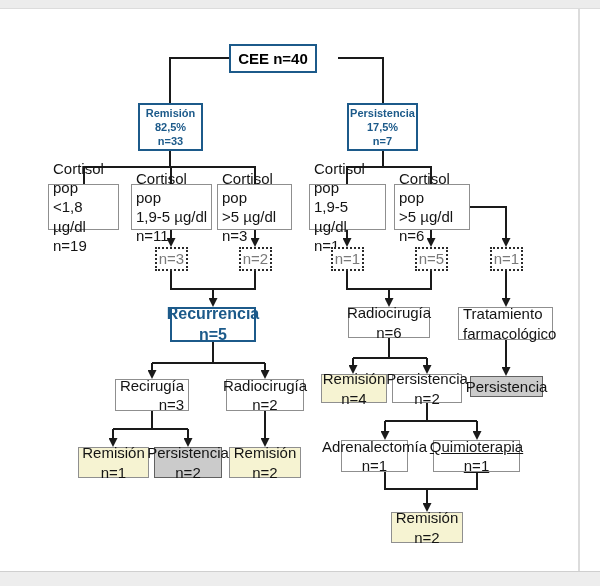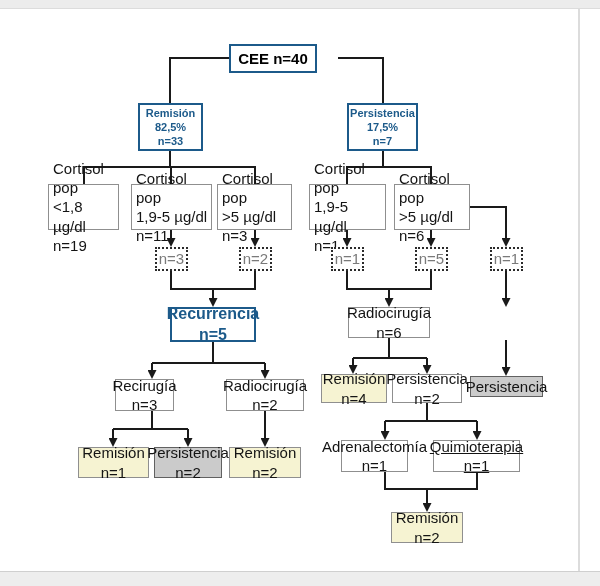--- a/index.html
+++ b/index.html
@@ -146,22 +146,26 @@
   <div class="node blue" style="left:170px;top:307px;width:86px;height:35px;font-size:16px;">
     <span>Recurrencia
 n=5</span>
   </div>
 
   <div class="node" style="left:348px;top:307px;width:82px;height:31px;">
     <span>Radiocirugía
 n=6</span>
   </div>
 
-
-  <div class="node" style="left:115px;top:379px;width:59px;height:32px;">
+  <div class="node align-left" style="left:458px;top:307px;width:95px;height:33px;">
+    <span>Tratamiento
+farmacológico</span>
+  </div>
+
+  <div class="node" style="left:115px;top:379px;width:74px;height:32px;text-align:right;">
     <span>Recirugía
 n=3</span>
   </div>
 
   <div class="node" style="left:226px;top:379px;width:78px;height:32px;">
     <span>Radiocirugía
 n=2</span>
   </div>
 
   <div class="node cream" style="left:321px;top:374px;width:66px;height:29px;">

